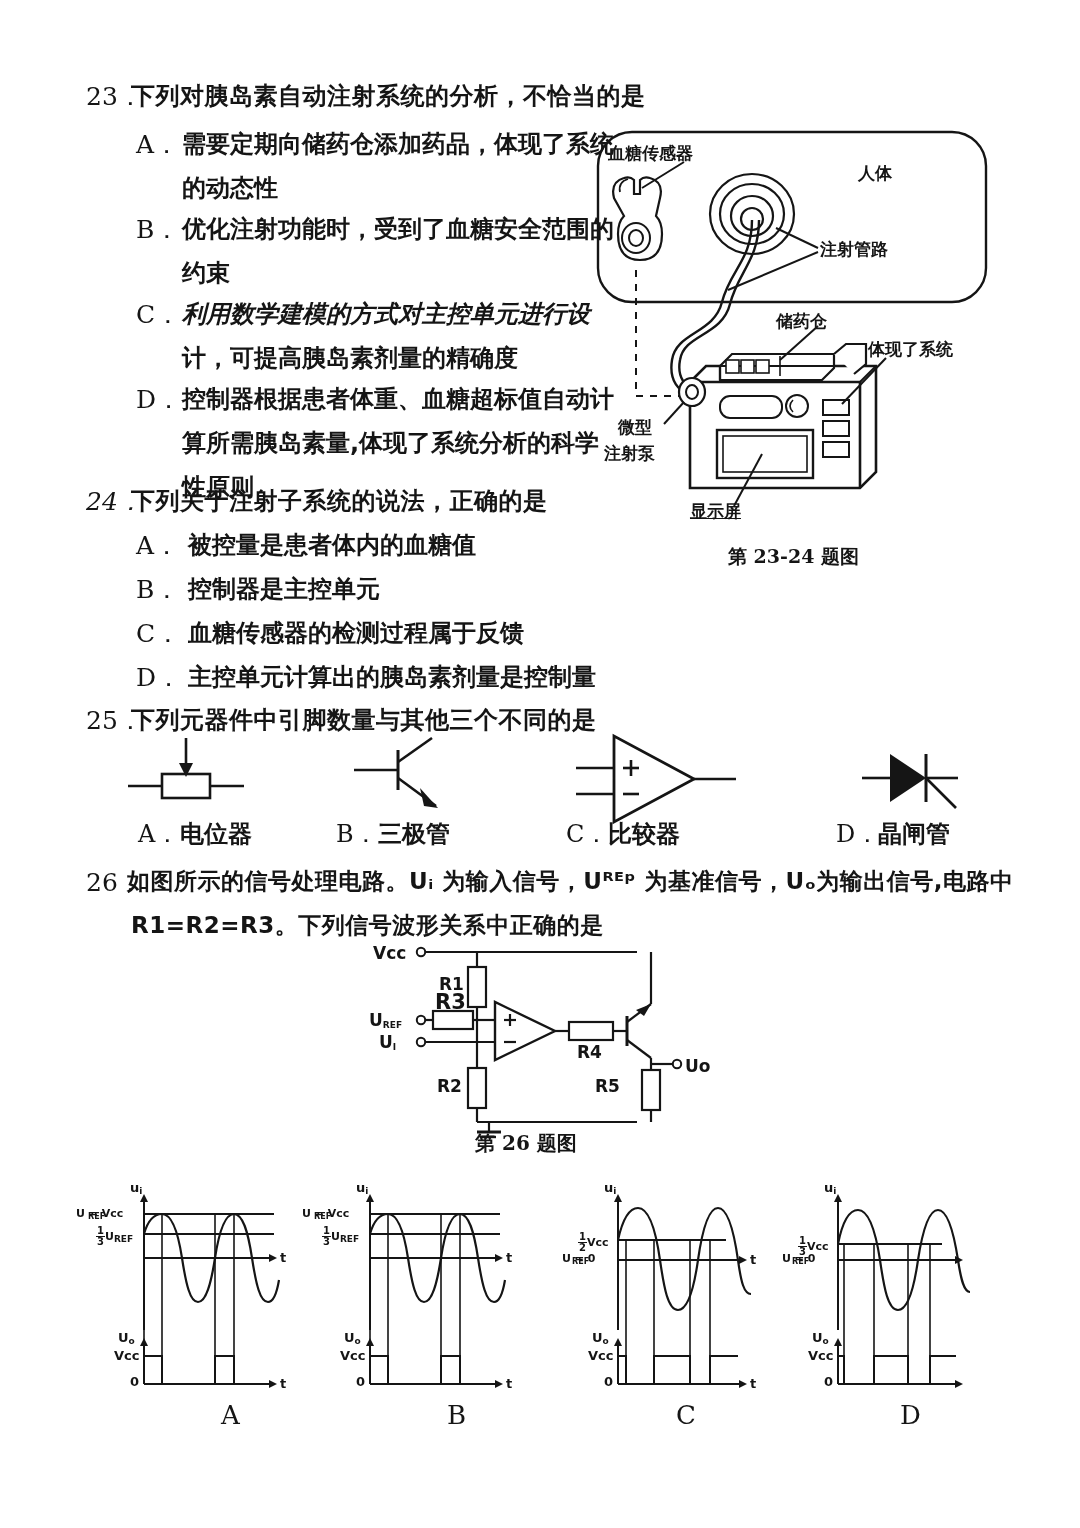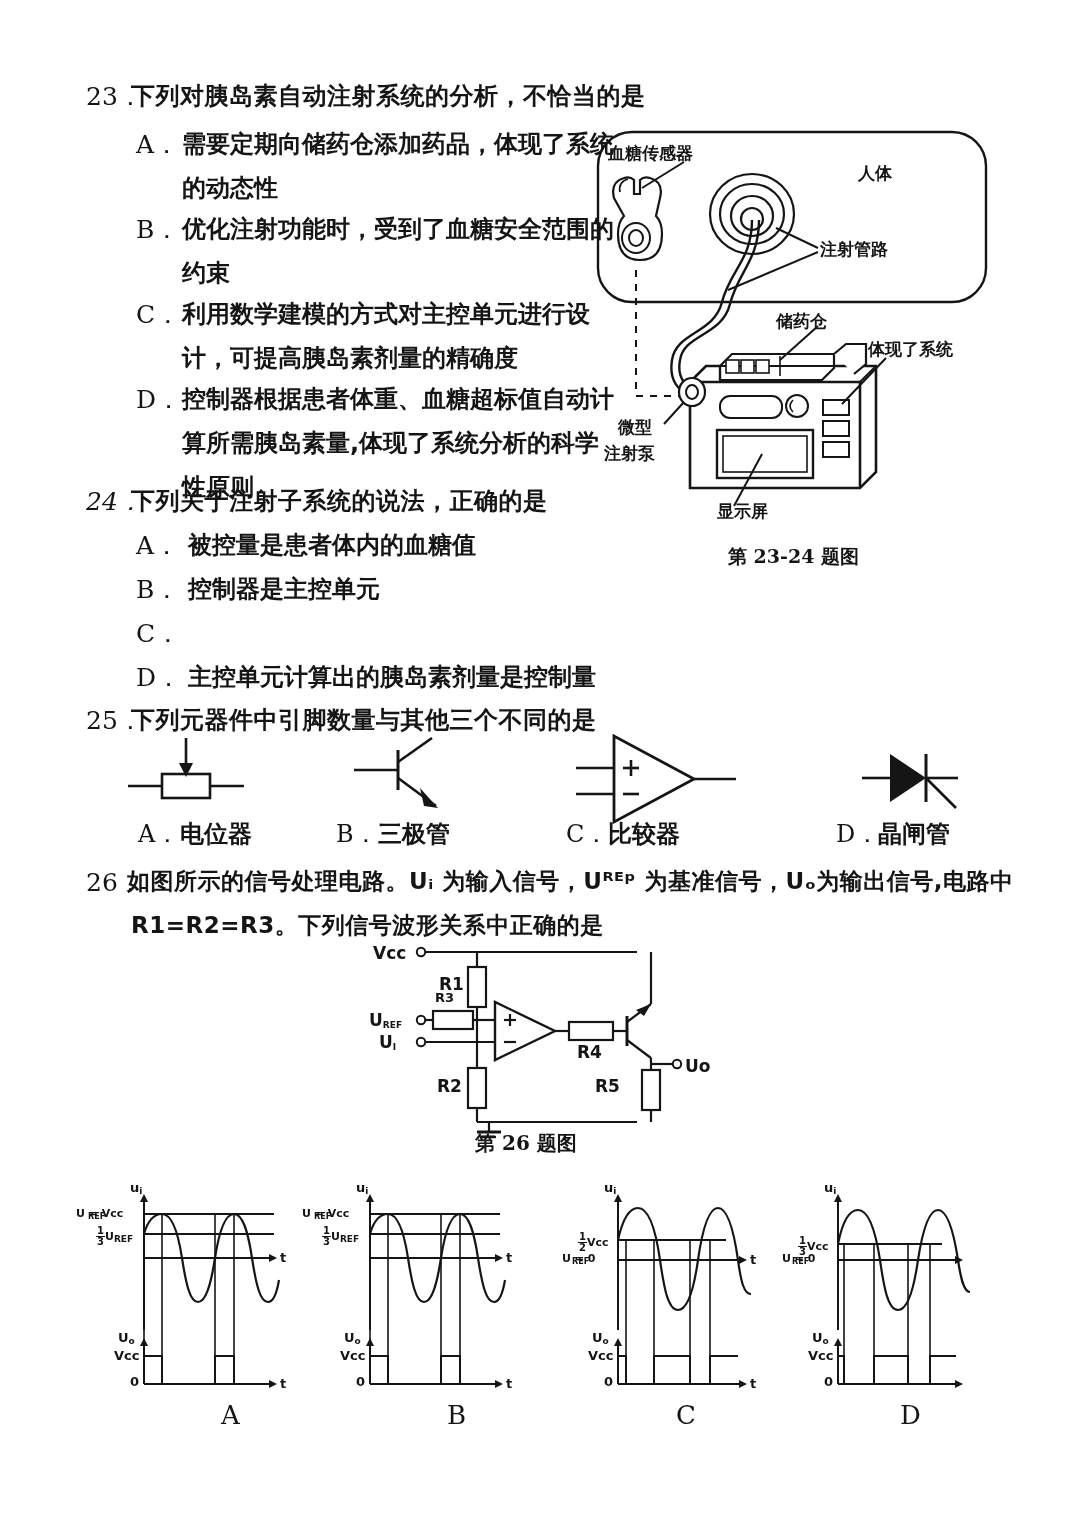--- a/index.html
+++ b/index.html
@@ -45,21 +45,21 @@
 
   <div class="opt" style="left:136px;top:128px;">A．</div>
   <div class="opt-cont cjk" style="left:182px;top:128px;font-size:24px;">需要定期向储药仓添加药品，体现了系统</div>
   <div class="opt-cont cjk" style="left:182px;top:172px;font-size:24px;">的动态性</div>
 
   <div class="opt" style="left:136px;top:213px;">B．</div>
   <div class="opt-cont cjk" style="left:182px;top:213px;font-size:24px;">优化注射功能时，受到了血糖安全范围的</div>
   <div class="opt-cont cjk" style="left:182px;top:257px;font-size:24px;">约束</div>
 
   <div class="opt" style="left:136px;top:298px;">C．</div>
-  <div class="opt-cont cjk" style="left:182px;top:298px;font-size:24px;">利用数学建模的方式对主控单元进行设</div>
+  <div class="opt-cont cjk" style="left:182px;top:298px;font-size:24px;font-style:italic;">利用数学建模的方式对主控单元进行设</div>
   <div class="opt-cont cjk" style="left:182px;top:342px;font-size:24px;">计，可提高胰岛素剂量的精确度</div>
 
   <div class="opt" style="left:136px;top:383px;">D．</div>
   <div class="opt-cont cjk" style="left:182px;top:383px;font-size:24px;">控制器根据患者体重、血糖超标值自动计</div>
   <div class="opt-cont cjk" style="left:182px;top:427px;font-size:24px;">算所需胰岛素量,体现了系统分析的科学</div>
   <div class="opt-cont cjk" style="left:182px;top:471px;font-size:24px;">性原则</div>
 
   <div style="position:absolute;left:580px;top:120px;width:420px;height:420px;">
     <svg width="420" height="420" viewBox="0 0 420 420">
 
@@ -119,32 +119,33 @@
       <path d="M182 334 L154 386" class="ln" stroke-width="2"></path>
     </svg>
 
     <div class="lbl cjk" style="left:28px;top:22px;">血糖传感器</div>
     <div class="lbl cjk" style="left:278px;top:42px;">人体</div>
     <div class="lbl cjk" style="left:240px;top:118px;">注射管路</div>
     <div class="lbl cjk" style="left:196px;top:190px;">储药仓</div>
     <div class="lbl cjk" style="left:288px;top:218px;">体现了系统</div>
     <div class="lbl cjk" style="left:38px;top:296px;">微型</div>
     <div class="lbl cjk" style="left:24px;top:322px;">注射泵</div>
-    <div class="lbl cjk" style="left:137px;top:380px;">显示屏</div>
+    <div class="lbl cjk" style="left:110px;top:380px;text-decoration:underline;">显示屏</div>
     <div class="cap" style="left:148px;top:424px;">第 23-24 题图</div>
   </div>
 
   <div class="q-num" style="left:86px;top:485px;font-style:italic;">24．</div>
   <div class="q-line cjk" style="left:131px;top:485px;font-size:24px;">下列关于注射子系统的说法，正确的是</div>
 
   <div class="opt" style="left:136px;top:529px;">A．</div>
   <div class="opt-cont cjk" style="left:188px;top:529px;font-size:24px;">被控量是患者体内的血糖值</div>
   <div class="opt" style="left:136px;top:573px;">B．</div>
   <div class="opt-cont cjk" style="left:188px;top:573px;font-size:24px;">控制器是主控单元</div>
   <div class="opt" style="left:136px;top:617px;">C．</div>
+  <div class="opt-cont cjk" style="left:188px;top:617px;font-size:24px;">血糖传感器的检测过程属于反馈</div>
   <div class="opt" style="left:136px;top:661px;">D．</div>
   <div class="opt-cont cjk" style="left:188px;top:661px;font-size:24px;">主控单元计算出的胰岛素剂量是控制量</div>
 
   <div class="q-num" style="left:86px;top:704px;">25．</div>
   <div class="q-line cjk" style="left:131px;top:704px;font-size:24px;">下列元器件中引脚数量与其他三个不同的是</div>
 
   <div style="position:absolute;left:90px;top:730px;width:900px;height:90px;">
     <svg width="900" height="90" viewBox="0 0 900 90">
 
       <g>
@@ -252,21 +253,21 @@
     <div class="axlbl" style="left:18px;top:3px;font-size:17px;">Vcc</div>
     <div class="axlbl" style="left:14px;top:70px;font-size:17px;">
       <span>U</span><span class="sub">REF</span>
     </div>
     <div class="axlbl" style="left:24px;top:92px;font-size:17px;">
       <span>U</span><span class="sub">I</span>
     </div>
     <div class="axlbl" style="left:330px;top:116px;font-size:17px;">Uo</div>
     <div class="axlbl" style="left:84px;top:34px;font-size:17px;">R1</div>
     <div class="axlbl" style="left:82px;top:136px;font-size:17px;">R2</div>
-    <div class="axlbl" style="left:80px;top:50px;font-size:13px;">R3</div>
+    <div class="axlbl" style="left:80px;top:50px;font-size:21px;">R3</div>
     <div class="axlbl" style="left:222px;top:102px;font-size:17px;">R4</div>
     <div class="axlbl" style="left:240px;top:136px;font-size:17px;">R5</div>
     <div class="cap cjk" style="left:120px;top:190px;font-size:20px;">第 26 题图</div>
   </div>
 
   <div class="panel" style="left:78px;top:1188px;width:220px;height:200px;">
     <svg width="220" height="200" viewBox="0 0 220 200">
 
       <line x1="66" y1="8" x2="66" y2="142" class="ln" stroke-width="2"></line>
       <line x1="66" y1="70" x2="196" y2="70" class="ln" stroke-width="1.8"></line>

